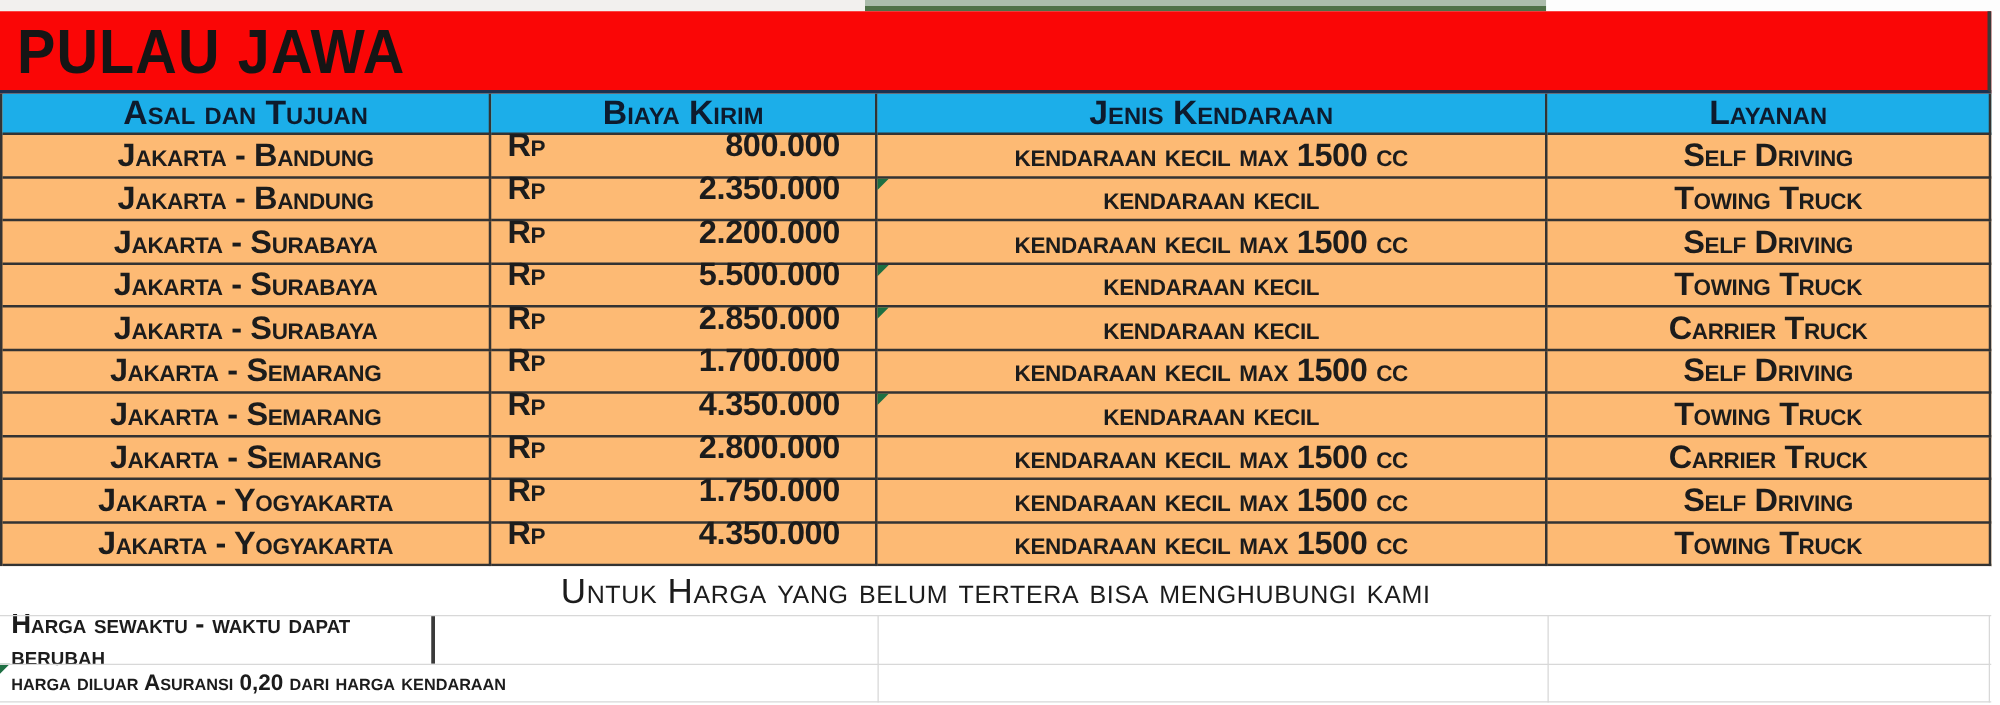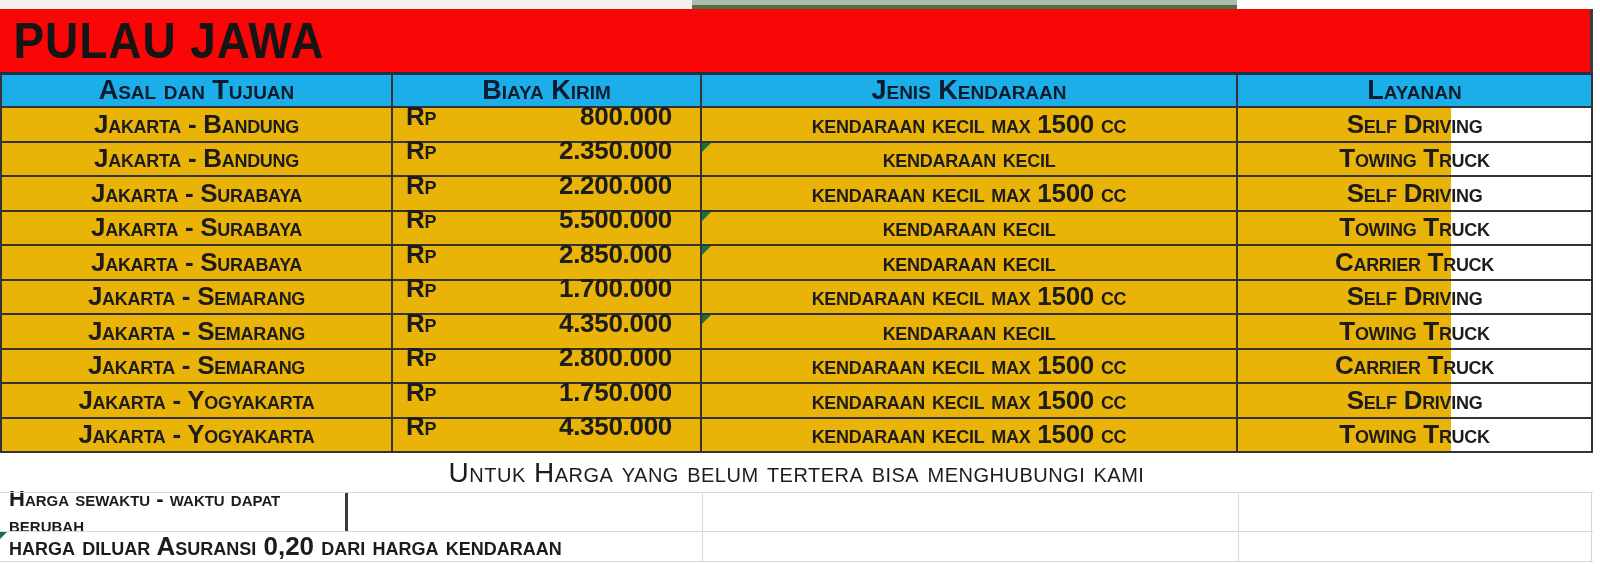--- a/index.html
+++ b/index.html
@@ -21,23 +21,23 @@
 
   
   .banner{position:absolute; top:9px; left:0; width:1593px; height:66px;
     background:var(--red); border-right:3px solid #3a3a3a;
     border-bottom:3px solid var(--navy-line);
     display:flex; align-items:center; justify-content:flex-start;}
   .banner .title{font-size:50px; font-weight:700; letter-spacing:1px; color:#151515;
     transform:scaleX(.92); white-space:nowrap;}
 
   
-  .grid{position:absolute; top:75px; left:0; width:1451px;
+  .grid{position:absolute; top:75px; left:0; width:1593px;
     display:grid; grid-template-columns:391px 309px 536px 355px;
-    border-left:2px solid var(--border-dark); background:#eab308;text-align:center;}
+    border-left:2px solid var(--border-dark); background:#fdba74;text-align:center;}
   .cell{border-right:2px solid var(--border-dark); border-bottom:2px solid var(--border-dark);
     display:flex; align-items:center; justify-content:center;
     font-variant:small-caps; font-weight:700; white-space:nowrap; position:relative;}
   .hcell{height:33px; background:var(--cyan); font-size:27px; color:#0d1b2e;}
   .dcell{height:34.5px; font-size:26px; letter-spacing:-.3px;}
   .price-cell{justify-content:space-between; padding:0 28px 16px 13px;}
   .err-tri{display:none; position:absolute; top:0; left:0; width:0; height:0;
     border-top:9px solid var(--green-triangle); border-right:9px solid transparent;}
   .flagged .err-tri{display:block;}
 
@@ -46,21 +46,21 @@
     display:flex; align-items:center; justify-content:center;
     font-variant:small-caps; font-weight:400; font-size:28px; letter-spacing:.5px;
     background:#fff;}
 
   
   .note1-cell{position:absolute; top:492px; left:0; width:348px; height:39px;
     border-right:3px solid #3a3a3a; display:flex; align-items:center;
     padding-left:9px; font-variant:small-caps; font-weight:700; font-size:22px;}
   .note2-row{position:absolute; top:531px; left:0; width:1000px; height:31px;
     display:flex; align-items:center; padding-left:9px;
-    font-variant:small-caps; font-weight:700; font-size:26px;}
+    font-variant:small-caps; font-weight:700; font-size:18px;}
   .note2-tri{display:block; position:absolute; top:0; left:0;
     border-top:8px solid var(--green-triangle); border-right:8px solid transparent;
     width:0; height:0;}
 
   
   .hgrid{position:absolute; left:0; width:1593px; height:1px; background:var(--grid-light);}
   .hg1{top:492px;} .hg2{top:531px;} .hg3{top:561px;}
   .vgrid{position:absolute; top:492px; height:70px; width:1px; background:var(--grid-light);}
   .vg1{left:702px;} .vg2{left:1238px;} .vg3{left:1591px;}
 </style>

